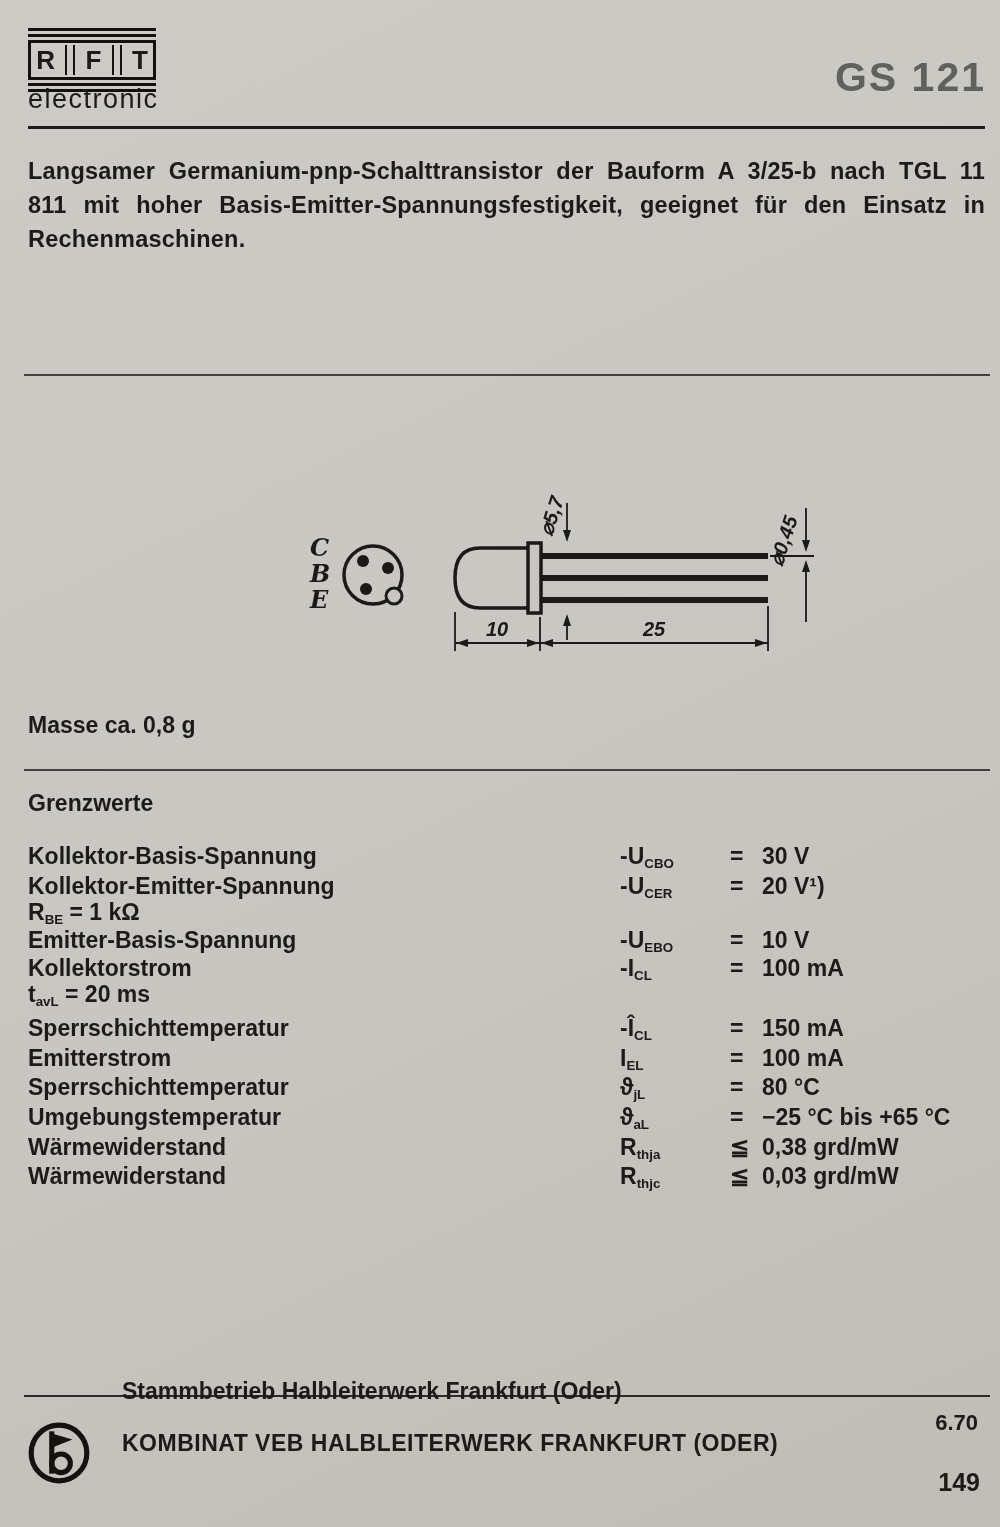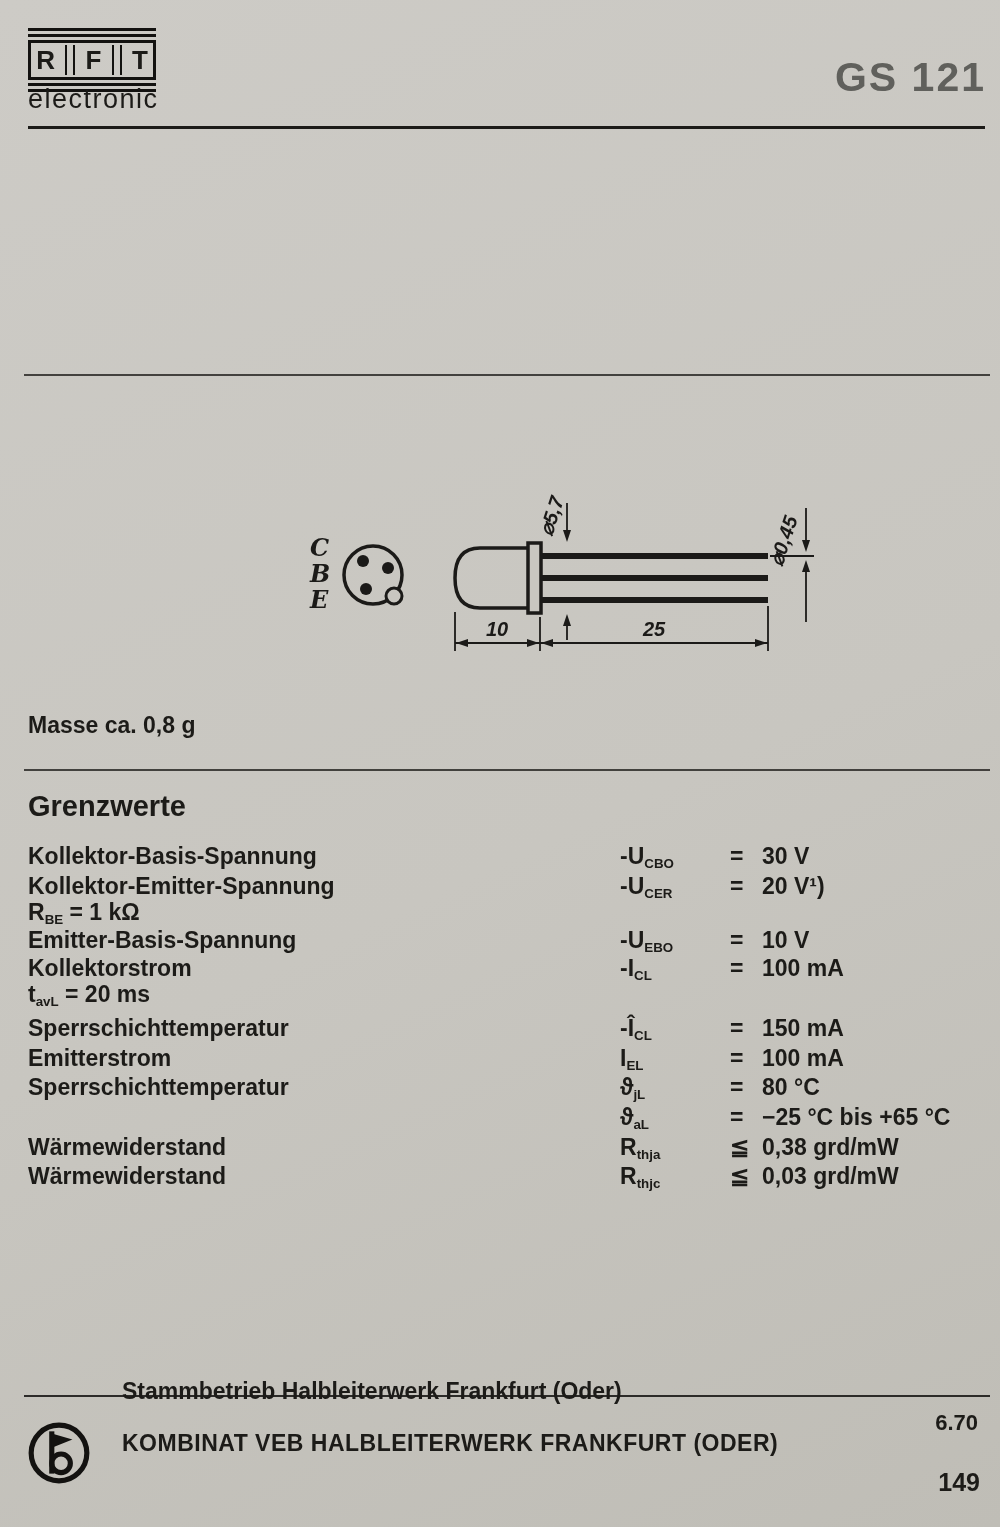--- a/index.html
+++ b/index.html
@@ -31,21 +31,21 @@
   .stf{fill:#c8c6c0;stroke:#1b1a18;stroke-width:3.5;}
   .dot{fill:#1b1a18;}
   .notch{fill:#c8c6c0;stroke:#1b1a18;stroke-width:3;}
   .lead{fill:#1b1a18;}
   .thin{stroke:#1b1a18;stroke-width:1.8;}
   .arr{fill:#1b1a18;}
   .pin{font:italic 700 24px "DejaVu Serif",serif;fill:#1b1a18;}
   .dim{font:italic 700 20px "Liberation Sans",sans-serif;fill:#1b1a18;text-anchor:middle;}
 
   .mass{position:absolute;left:28px;top:712px;font-size:23px;font-weight:700;}
-  .grenzwerte{position:absolute;left:28px;top:790px;font-size:29px;font-weight:700;}
+  .grenzwerte{position:absolute;left:28px;top:790px;font-size:23px;font-weight:700;}
 
   .t-row{position:absolute;left:28px;width:957px;height:30px;font-size:23px;font-weight:700;}
   .t-row .lbl{position:absolute;left:0;white-space:nowrap;}
   .t-row .sym{position:absolute;left:592px;white-space:nowrap;}
   .t-row .rel{position:absolute;left:702px;}
   .t-row .val{position:absolute;left:734px;white-space:nowrap;}
   sub{font-size:0.58em;font-weight:700;vertical-align:-0.3em;}
 
   .footer-logo{position:absolute;left:26px;top:1420px;width:66px;height:66px;}
   .company-1{position:absolute;left:122px;top:1430px;font-size:23px;font-weight:700;letter-spacing:.5px;text-align:right;}
@@ -69,20 +69,21 @@
       <span>T</span>
     </div>
     <div class="logo-line"></div>
     <div class="logo-line"></div>
   </div>
   <div class="brand-sub">electronic</div>
   <div class="part-number">GS 121</div>
 
   <div class="rule rule-1"></div>
 
+  <div class="intro">Langsamer Germanium-pnp-Schalttransistor der Bauform A 3/25-b nach TGL 11 811 mit hoher Basis-Emitter-Spannungsfestigkeit, geeignet für den Einsatz in Rechenmaschinen.</div>
 
   <div class="rule rule-2"></div>
 
   <svg class="drawing" viewBox="0 430 1000 270">
 
     <g>
       <circle class="st" cx="373" cy="575" r="29"></circle>
       <circle class="notch" cx="394" cy="596" r="8"></circle>
       <circle class="dot" cx="363" cy="561" r="6"></circle>
       <circle class="dot" cx="388" cy="568" r="6"></circle>
@@ -186,20 +187,21 @@
     <span class="rel">=</span>
     <span class="val">100 mA</span>
   </div>
   <div class="t-row" style="top:1074px">
     <span class="lbl"><span>Sperrschichttemperatur</span><sub></sub><span></span></span>
     <span class="sym"><span>ϑ</span><sub>jL</sub></span>
     <span class="rel">=</span>
     <span class="val">80 °C</span>
   </div>
   <div class="t-row" style="top:1104px">
+    <span class="lbl"><span>Umgebungstemperatur</span><sub></sub><span></span></span>
     <span class="sym"><span>ϑ</span><sub>aL</sub></span>
     <span class="rel">=</span>
     <span class="val">−25 °C  bis  +65 °C</span>
   </div>
   <div class="t-row" style="top:1134px">
     <span class="lbl"><span>Wärmewiderstand</span><sub></sub><span></span></span>
     <span class="sym"><span>R</span><sub>thja</sub></span>
     <span class="rel">≦</span>
     <span class="val">0,38 grd/mW</span>
   </div>

